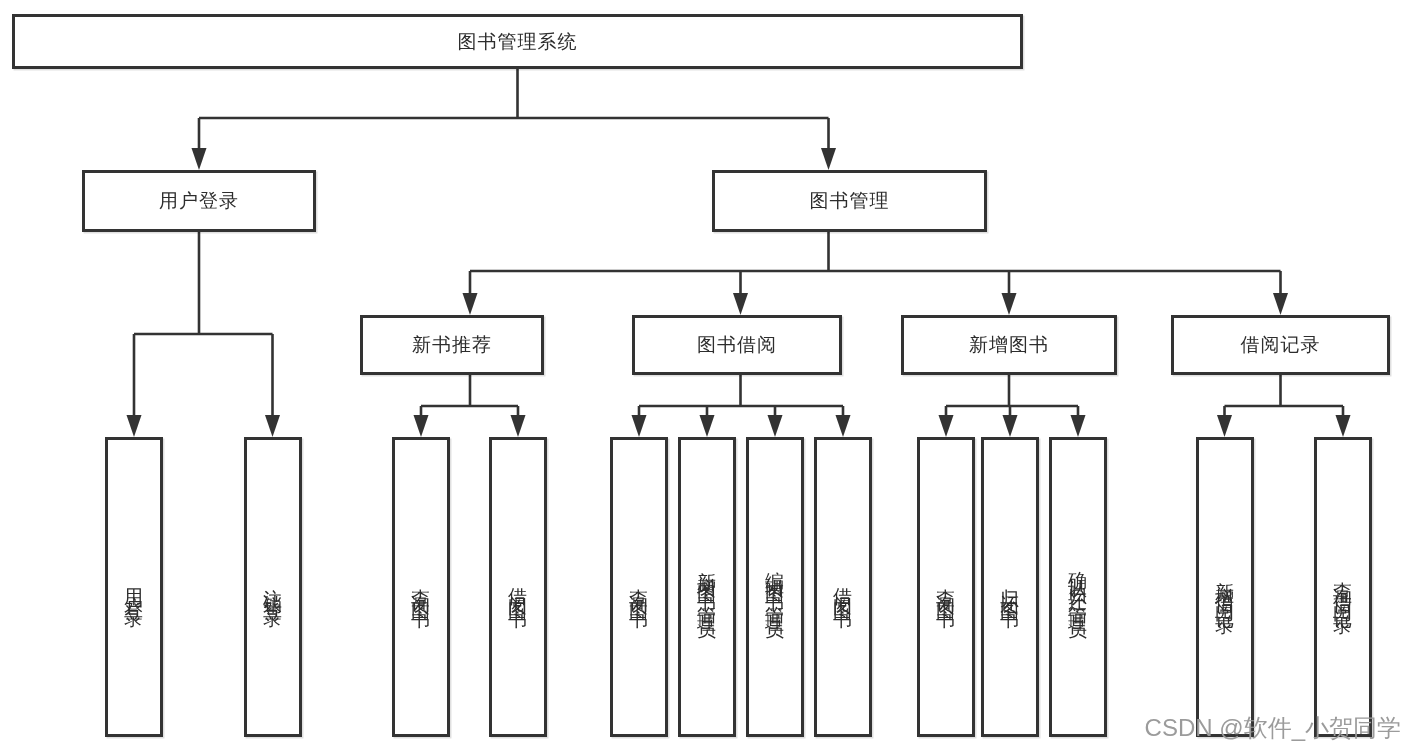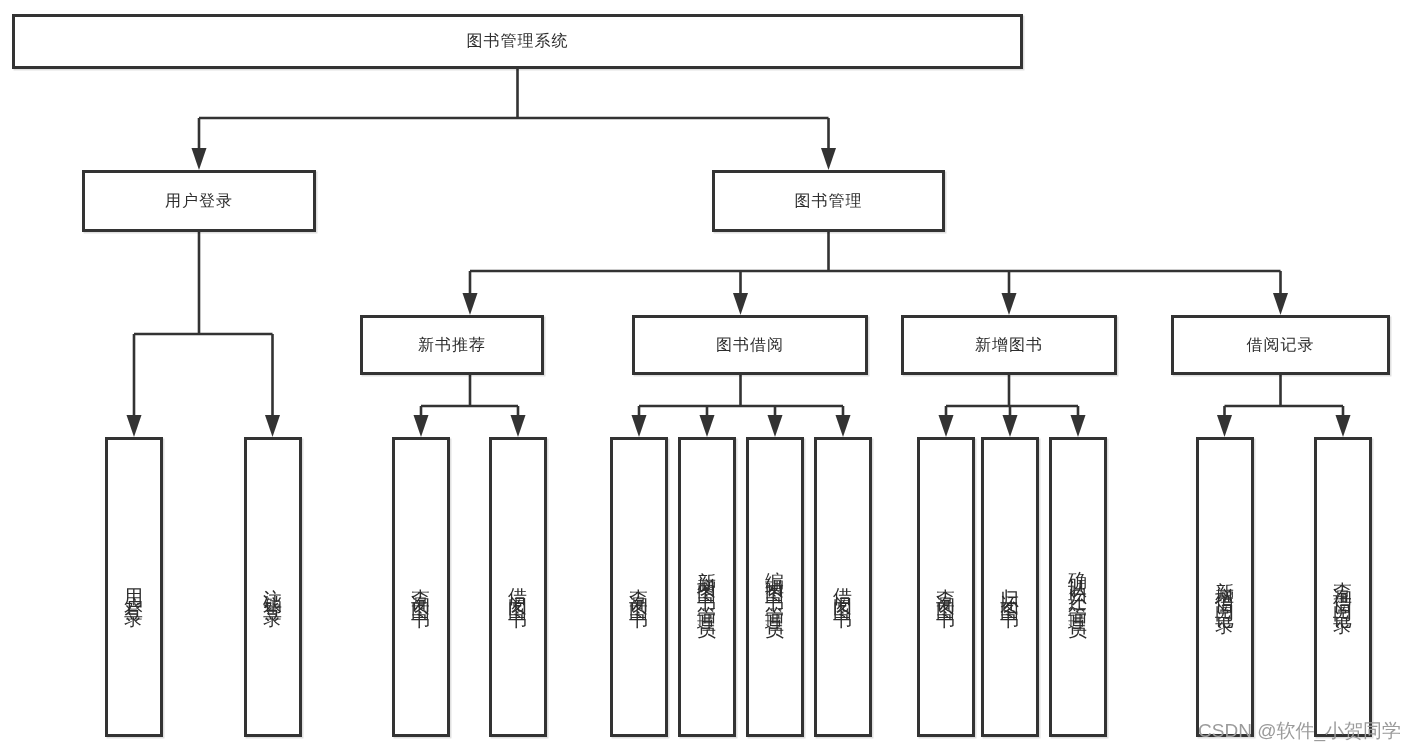--- a/index.html
+++ b/index.html
@@ -28,35 +28,35 @@
     box-sizing: border-box;
     border: 3px solid #333333;
     background: #ffffff;
     display: flex;
     align-items: center;
     justify-content: center;
     color: #2d2d2d;
     box-shadow: 1.5px 1.5px 0 rgba(0,0,0,0.12);
   }
   .hbox span {
-    font-size: 16px;
+    font-size: 19px;
     letter-spacing: 1px;
     white-space: nowrap;
   }
   .vbox span {
     writing-mode: vertical-rl;
     font-size: 19px;
     letter-spacing: 7px;
     line-height: 1;
   }
   .watermark {
     position: absolute;
     right: 4px;
     bottom: 3px;
-    font-size: 19px;
+    font-size: 24px;
     color: #9b9b9b;
     white-space: nowrap;
     z-index: 5;
   }
 </style>
 </head>
 <body>
 
 <div class="canvas">
 
@@ -100,28 +100,28 @@
     </g>
   </svg>
 
   <div class="node hbox" style="left:12px; top:14px; width:1011px; height:55px;">
     <span>图书管理系统</span>
   </div>
 
   <div class="node hbox" style="left:82px; top:170px; width:234px; height:62px;">
     <span>用户登录</span>
   </div>
-  <div class="node hbox" style="left:712px; top:170px; width:233px; height:62px;">
+  <div class="node hbox" style="left:712px; top:170px; width:275px; height:62px;">
     <span>图书管理</span>
   </div>
 
   <div class="node hbox" style="left:360px; top:315px; width:184px; height:60px;">
     <span>新书推荐</span>
   </div>
-  <div class="node hbox" style="left:632px; top:315px; width:236px; height:60px;">
+  <div class="node hbox" style="left:632px; top:315px; width:210px; height:60px;">
     <span>图书借阅</span>
   </div>
   <div class="node hbox" style="left:901px; top:315px; width:216px; height:60px;">
     <span>新增图书</span>
   </div>
   <div class="node hbox" style="left:1171px; top:315px; width:219px; height:60px;justify-content:center;">
     <span>借阅记录</span>
   </div>
 
   <div class="node vbox" style="left:105px; top:437px; width:58px; height:300px;">

